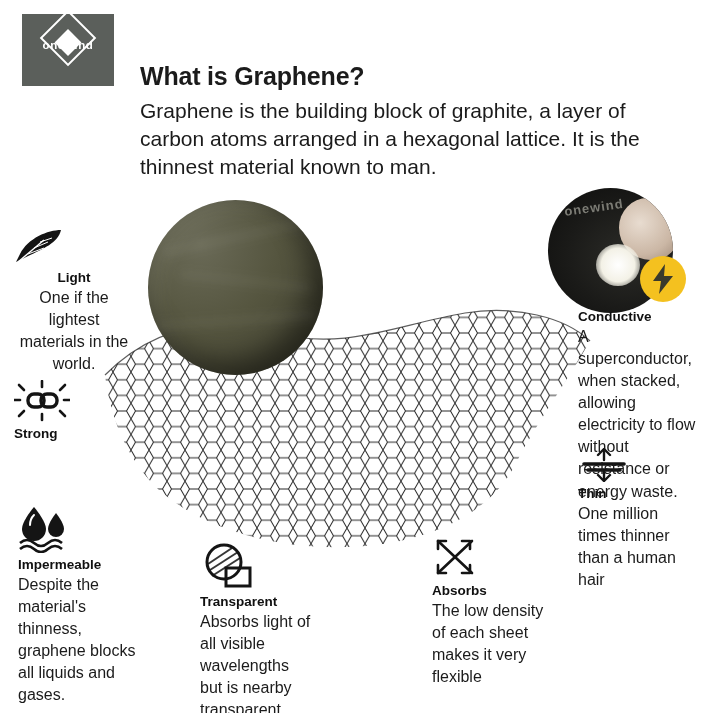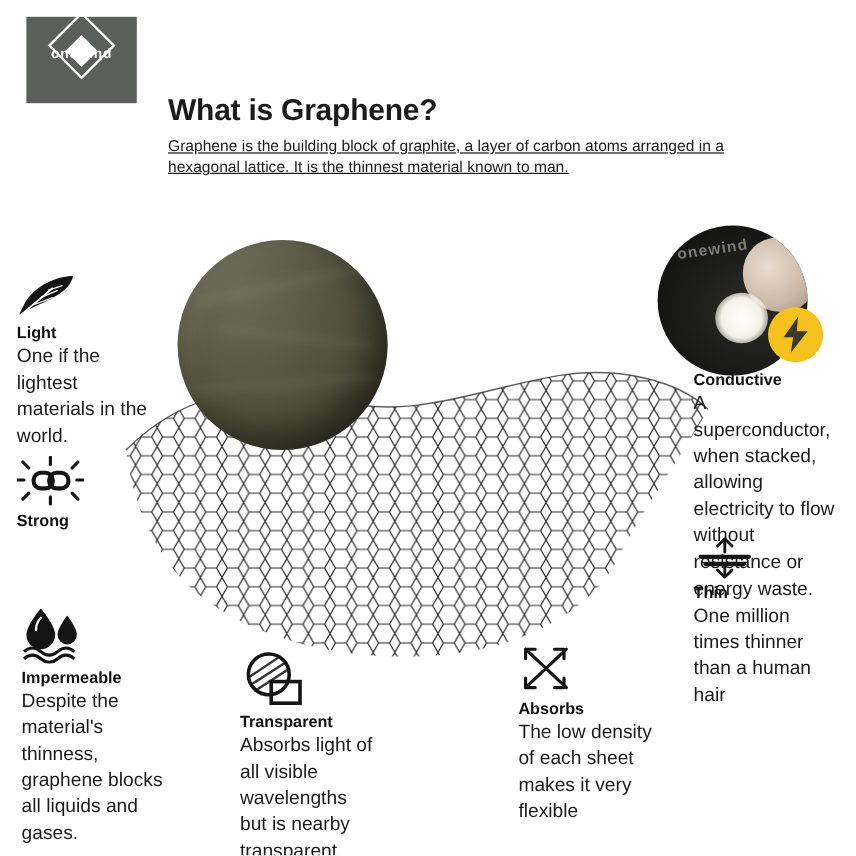--- a/index.html
+++ b/index.html
@@ -55,36 +55,35 @@
     transform: translateX(-50%) rotate(45deg);
     width: 19px;
     height: 19px;
     background: #ffffff;
   }
 
   
   #heading {
     position: absolute;
     left: 140px;
-    top: 78px;
+    top: 62px;
     width: 500px;
   }
   #heading h1 {
     margin: 0 0 6px 0;
     font-size: 25px;
     font-weight: bold;
     color: #1b1b1b;
     letter-spacing: -0.2px;
   }
   #heading p {
     margin: 0;
-    font-size: 13px;
+    font-size: 21px;
     line-height: 1.33;
     color: #1b1b1b;
-    text-decoration: underline;
   }
 
   
   #lattice {
     position: absolute;
     left: 95px;
     top: 255px;
     width: 500px;
     height: 300px;
   }
@@ -168,21 +167,21 @@
     color: #101010;
     margin: 4px 0 2px 0;
   }
   .feature .f-body {
     font-size: 16px;
     line-height: 1.38;
     color: #1b1b1b;
   }
   .f-icon { display: block; }
 
-  #feat-light      { left: 14px;  top: 228px; width: 120px; }
+  #feat-light      { left: 14px;  top: 228px; width: 120px; text-align: center; }
   #feat-strong     { left: 14px;  top: 380px; width: 120px; }
   #feat-imperm     { left: 18px;  top: 505px; width: 125px; }
   #feat-transparent{ left: 200px; top: 540px; width: 112px; }
   #feat-flexible   { left: 432px; top: 535px; width: 112px; }
   #feat-thin       { left: 578px; top: 448px; width: 120px; }
   #feat-conductive { left: 578px; top: 305px; width: 122px; }
 </style>
 </head>
 <body>
 

